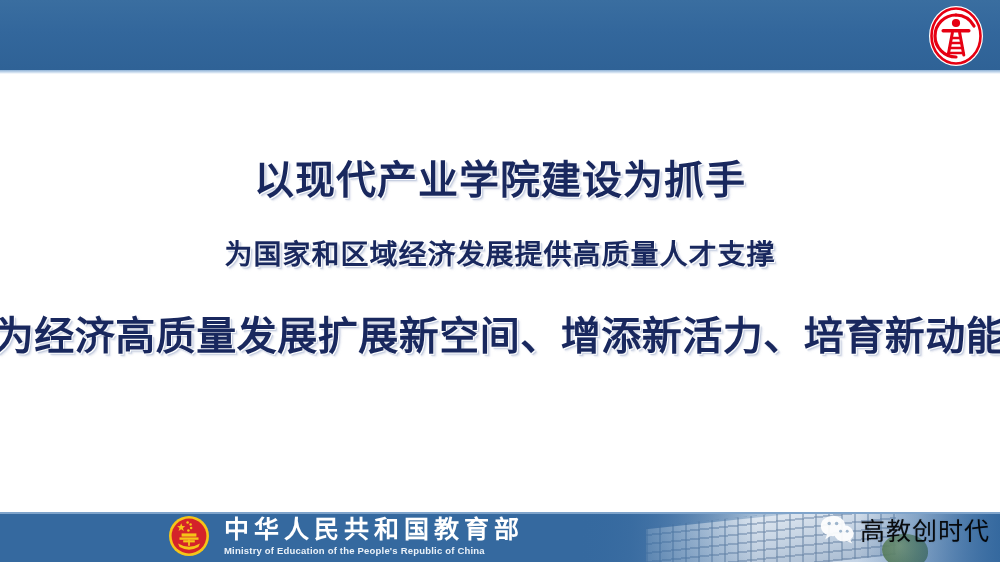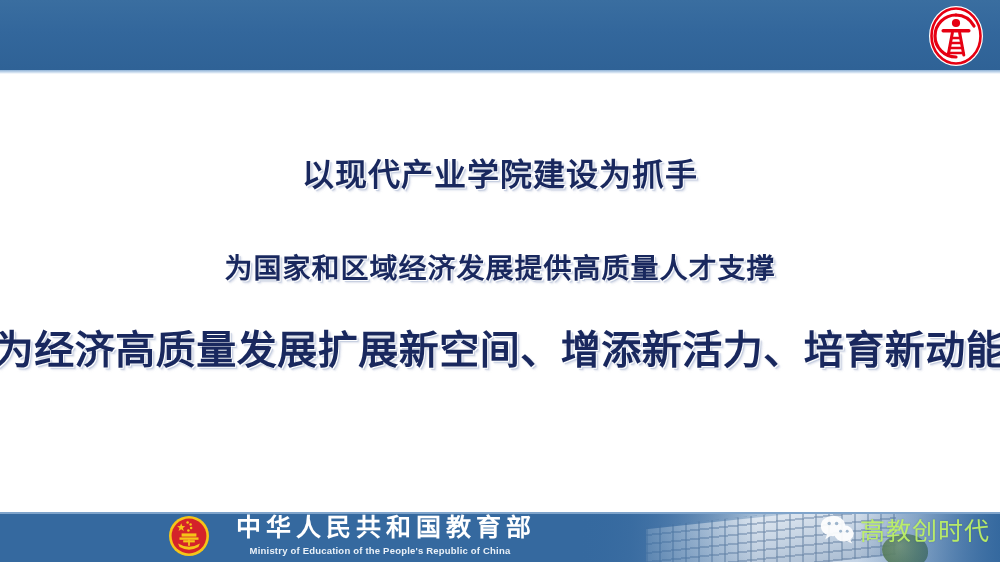--- a/index.html
+++ b/index.html
@@ -66,21 +66,21 @@
     font-weight: bold;
     letter-spacing: 1px;
     white-space: nowrap;
     text-align: center;
     line-height: 1.12;
     text-shadow:
        1px 1px 0 rgba(255,255,255,0.95),
        2px 2px 1px rgba(190,200,220,0.85),
        3px 3px 2px rgba(205,212,228,0.55);
   }
-  .title-line-1 { font-size: 32px; margin-bottom: 59px; }
+  .title-line-1 { font-size: 40px; margin-bottom: 36px; }
   .title-line-2 { font-size: 28px; margin-bottom: 44px; }
   .title-line-3 { font-size: 40px; letter-spacing: 0.5px; }
 
   
   .bottom-band {
     position: absolute;
     left: 0;
     bottom: 0;
     width: 1000px;
     height: 50px;
@@ -175,52 +175,50 @@
     flex: none;
   }
   .ministry-text {
     margin-left: 14px;
     display: flex;
     flex-direction: column;
     justify-content: center;
   }
   .ministry-cn {
     color: #ffffff;
-    font-family: Liberation Mono, monospace;
+    font-family: Liberation Serif, serif;
     font-size: 25px;
     font-weight: bold;
     letter-spacing: 5px;
     line-height: 1.08;
     white-space: nowrap;
-    margin-left: 12px;
   }
   .ministry-en {
     color: #eaf1f8;
     font-size: 9.5px;
     font-weight: bold;
     letter-spacing: 0.2px;
     margin-top: 2px;
     white-space: nowrap;
-    text-align: center;
   }
 
   
   .wechat-watermark {
     position: absolute;
     right: 10px;
     top: -1px;
     display: flex;
     align-items: center;
     z-index: 7;
     opacity: 0.93;
   }
   .wechat-icon { width: 34px; height: 30px; flex: none; }
   .wechat-label {
     margin-left: 6px;
-    color: #bef264;
+    color: #000000;
     font-size: 25px;
     letter-spacing: 1px;
     white-space: nowrap;
     font-weight: 400;
     text-shadow: 0 0 2px rgba(40,70,110,0.35);
   }
 </style>
 </head>
 <body>
 

